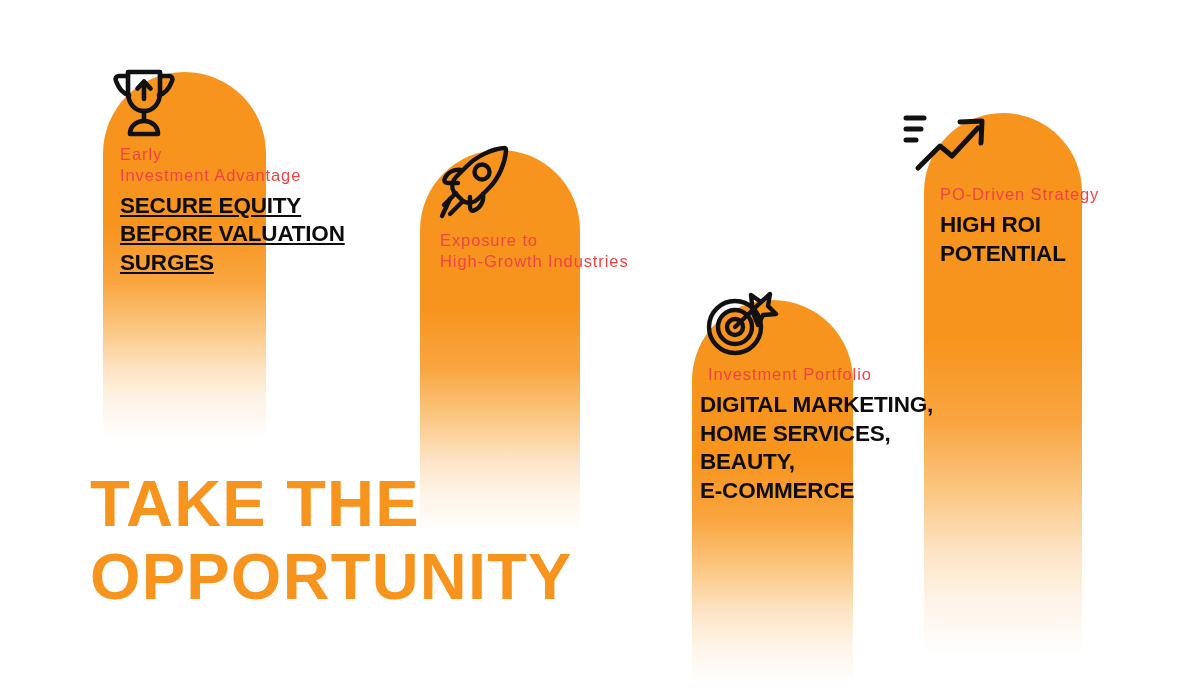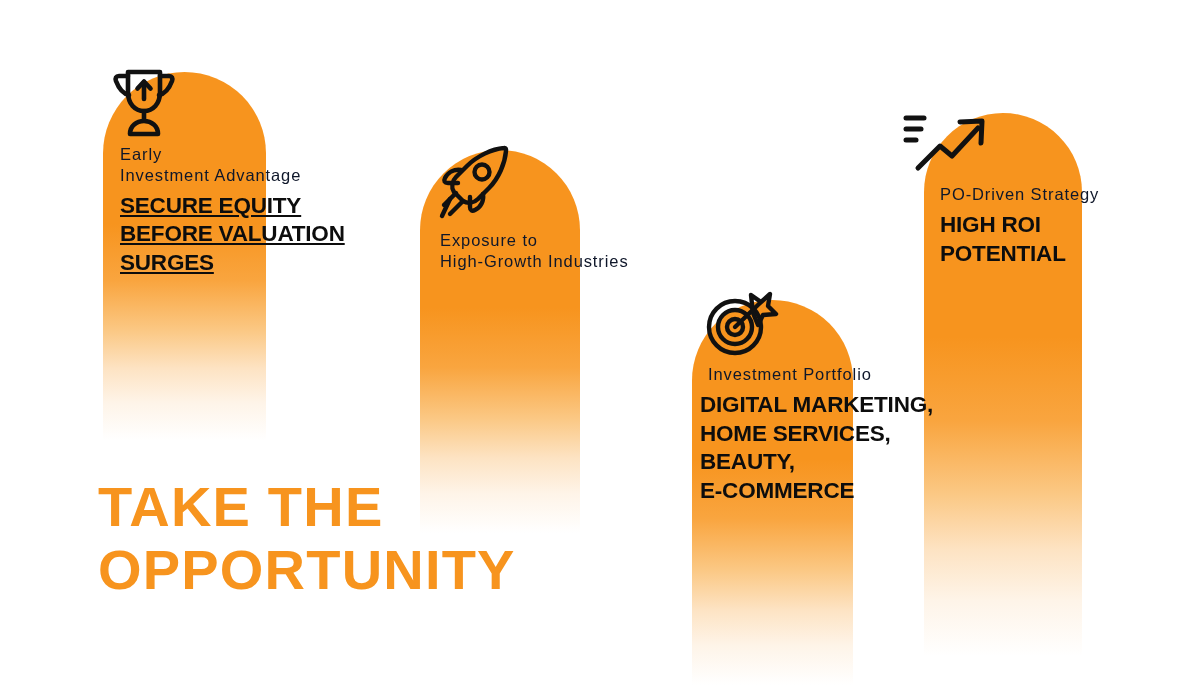--- a/index.html
+++ b/index.html
@@ -51,21 +51,21 @@
   #card-4 { left: 898px; top: 108px; width: 300px; }
 
   .card-icon {
     display: block;
     margin: 0 0 6px 0;
     line-height: 0;
   }
   .card-icon svg { display: block; }
 
   .eyebrow {
-    color: #0f172a;
+    color: #ef4444;
     font-family: "Liberation Sans", sans-serif;
     font-weight: 400;
     font-size: 16.5px;
     line-height: 1.27;
     letter-spacing: 0.9px;
     margin: 0 0 6px 0;
     white-space: pre-line;
   }
   .headline {
     color: #0d0d0d;
@@ -100,24 +100,24 @@
 
   
   #main-title {
     position: absolute;
     left: 86px;
     top: 464px;
     z-index: 4;
     color: #F7941E;
     font-family: "Liberation Sans", sans-serif;
     font-weight: 700;
-    font-size: 56px;
+    font-size: 65px;
     line-height: 1.12;
     letter-spacing: 1.2px;
-    margin: 12px;
+    margin: 4px;
     white-space: pre-line;
   }
 </style>
 </head>
 <body>
 
 <div id="stage">
 
   <div class="pillar" id="pillar-1"></div>
   <div class="pillar" id="pillar-2"></div>

